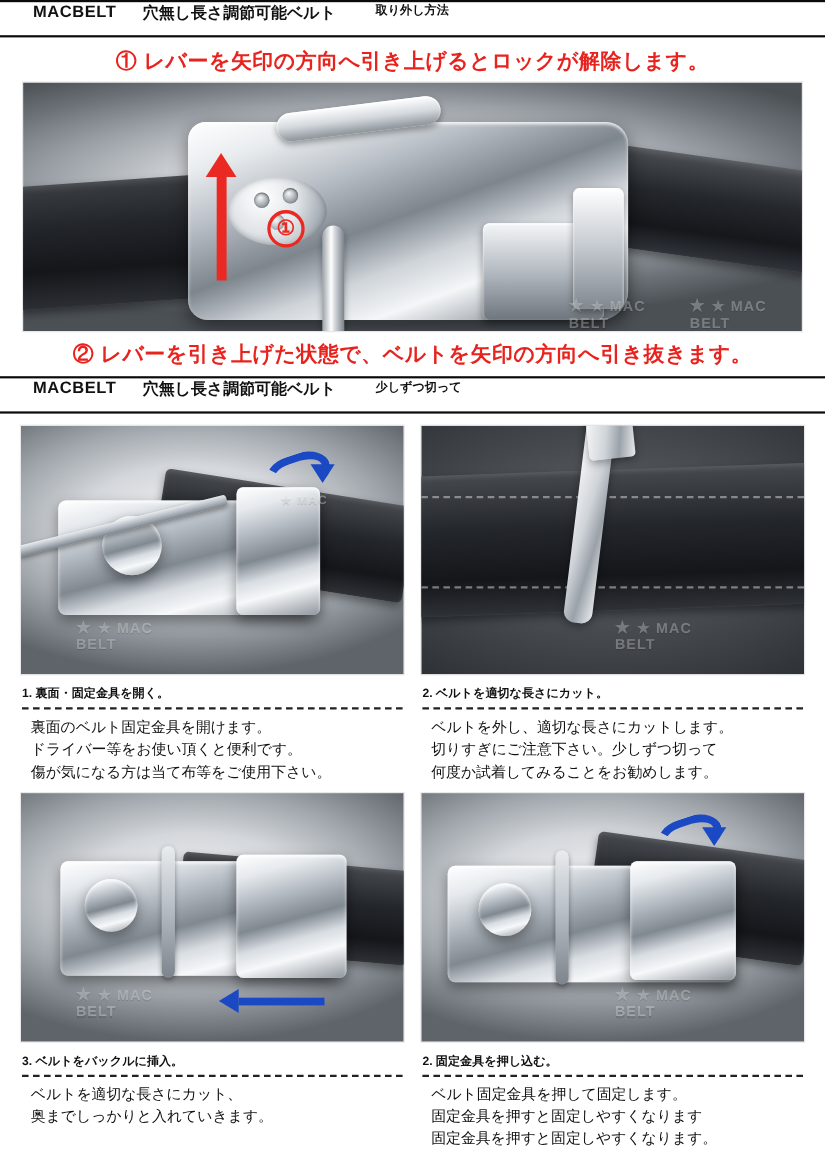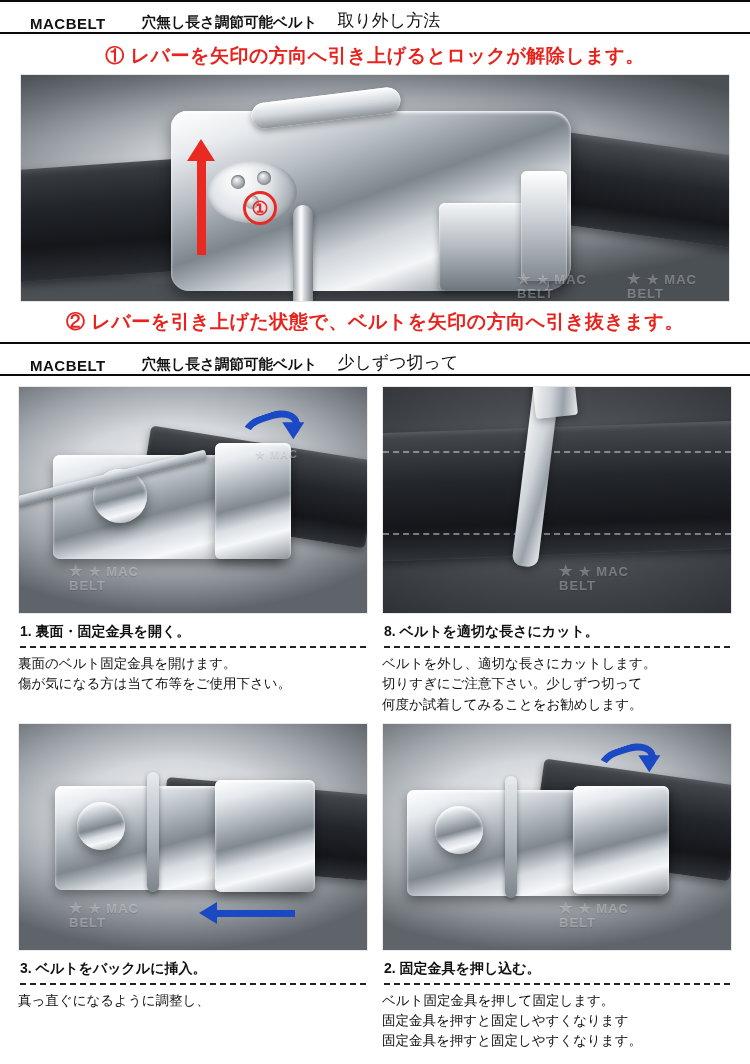--- a/index.html
+++ b/index.html
@@ -14,38 +14,38 @@
     position: relative;
   }
 
   
   .section-header {
     position: relative;
     height: 34px;
     border-top: 2px solid #0a0a0a;
     border-bottom: 2px solid #0a0a0a;
     display: flex;
-    align-items: flex-end;
+    align-items: flex-start;
     padding-left: 30px;
     background: #fff;
   }
   .sh-brand {
     font-size: 15px;
     font-weight: bold;
     letter-spacing: 0.5px;
   }
   .sh-title {
     font-size: 14.5px;
     font-weight: bold;
+    margin-left: 24px;
+  }
+  .sh-sub {
+    font-size: 11px;
+    font-weight: bold;
     margin-left: 36px;
-  }
-  .sh-sub {
-    font-size: 17px;
-    font-weight: normal;
-    margin-left: 20px;
   }
 
   
   .red-line {
     color: #e8231e;
     font-size: 19px;
     font-weight: bold;
     letter-spacing: 0.5px;
     display: flex;
     align-items: center;
@@ -194,32 +194,33 @@
   .cell { position: relative; }
   .photo {
     position: relative;
     width: 100%;
     height: 228px;
     overflow: hidden;
     border: 1px solid #e9e9e9;
     background: radial-gradient(ellipse 75% 60% at 45% 40%, #f4f5f7 0%, #d4d7db 40%, #9fa5ab 68%, #5e646a 100%);
   }
   .cap {
-    font-size: 14px;
+    font-size: 11px;
     font-weight: bold;
     margin: 9px 0 5px 2px;
   }
   .dash {
     border-top: 2px dashed #222;
     margin: 0 2px 6px 2px;
     height: 0;
   }
   .desc {
     font-size: 13.5px;
     line-height: 1.5;
+    margin-left: 10px;
     white-space: nowrap;
   }
 
   
   .belt-h {
     position: absolute;
     background: linear-gradient(180deg, #46494e 0%, #23262b 40%, #14161a 75%, #2e3136 100%);
     border-radius: 5px;
     box-shadow: inset 0 2px 5px rgba(255,255,255,0.12), 0 4px 8px rgba(0,0,0,0.4);
   }
@@ -336,36 +337,37 @@
         <span class="stars">★</span> <span>★ MAC</span><br>
         <span>BELT</span>
       </div>
       <div class="watermark" style="left:236px; top:60px; color:rgba(255,255,255,0.35);">
         <span style="font-size:11px;">★ MAC</span>
       </div>
     </div>
     <div class="cap">1. 裏面・固定金具を開く。</div>
     <div class="dash"></div>
     <div class="desc">裏面のベルト固定金具を開けます。</div>
+    <div class="desc">ドライバー等をお使い頂くと便利です。</div>
     <div class="desc">傷が気になる方は当て布等をご使用下さい。</div>
   </div>
 
   <div class="cell">
     <div class="photo" style="background:radial-gradient(ellipse 80% 70% at 50% 45%, #6e7378 0%, #4c5055 45%, #2e3236 100%);">
       <div class="belt-h" style="left:-10px; top:40px; width:370px; height:128px; transform:rotate(-2deg); border-radius:3px;"></div>
       <div class="stitch" style="left:0; top:64px; width:100%;"></div>
       <div class="stitch" style="left:0; top:146px; width:100%;"></div>
       <div class="scissor-blade" style="left:140px; top:-10px; width:26px; height:190px; transform:rotate(7deg); border-radius:2px 2px 10px 10px;"></div>
       <div class="scissor-blade" style="left:150px; top:-30px; width:42px; height:60px; transform:rotate(-6deg); border-radius:4px;"></div>
       <div class="watermark" style="left:176px; top:176px;">
         <span class="stars">★</span> <span>★ MAC</span><br>
         <span>BELT</span>
       </div>
     </div>
-    <div class="cap">8. ベルトを適切な長さにカット。</div>
+    <div class="cap">2. ベルトを適切な長さにカット。</div>
     <div class="dash"></div>
     <div class="desc">ベルトを外し、適切な長さにカットします。</div>
     <div class="desc">切りすぎにご注意下さい。少しずつ切って</div>
     <div class="desc">何度か試着してみることをお勧めします。</div>
   </div>
 
   <div class="cell">
     <div class="photo">
       <div class="belt-h" style="right:-6px; top:62px; width:210px; height:86px; transform:rotate(5deg);"></div>
       <div class="metal" style="left:36px; top:62px; width:250px; height:104px;"></div>
@@ -373,21 +375,22 @@
       <div class="metal" style="left:58px; top:78px; width:48px; height:48px; border-radius:50%;"></div>
       <div class="driver" style="left:128px; top:48px; width:12px; height:120px; border-radius:6px;"></div>
       <div class="blue-arrow-left2" style="left:198px; top:186px;"></div>
       <div class="watermark" style="left:50px; top:176px;">
         <span class="stars">★</span> <span>★ MAC</span><br>
         <span>BELT</span>
       </div>
     </div>
     <div class="cap">3. ベルトをバックルに挿入。</div>
     <div class="dash"></div>
-    <div class="desc">真っ直ぐになるように調整し、</div>
+    <div class="desc">ベルトを適切な長さにカット、</div>
+    <div class="desc">奥までしっかりと入れていきます。</div>
   </div>
 
   <div class="cell">
     <div class="photo">
       <div class="belt-h" style="right:-6px; top:48px; width:200px; height:96px; transform:rotate(8deg);"></div>
       <div class="metal" style="left:24px; top:66px; width:260px; height:106px;"></div>
       <div class="metal" style="left:190px; top:62px; width:96px; height:108px; border-radius:6px;"></div>
       <div class="metal" style="left:52px; top:82px; width:48px; height:48px; border-radius:50%;"></div>
       <div class="driver" style="left:122px; top:52px; width:12px; height:122px; border-radius:6px;"></div>
       <div class="blue-curve-arrow" style="left:214px; top:22px;"></div>

